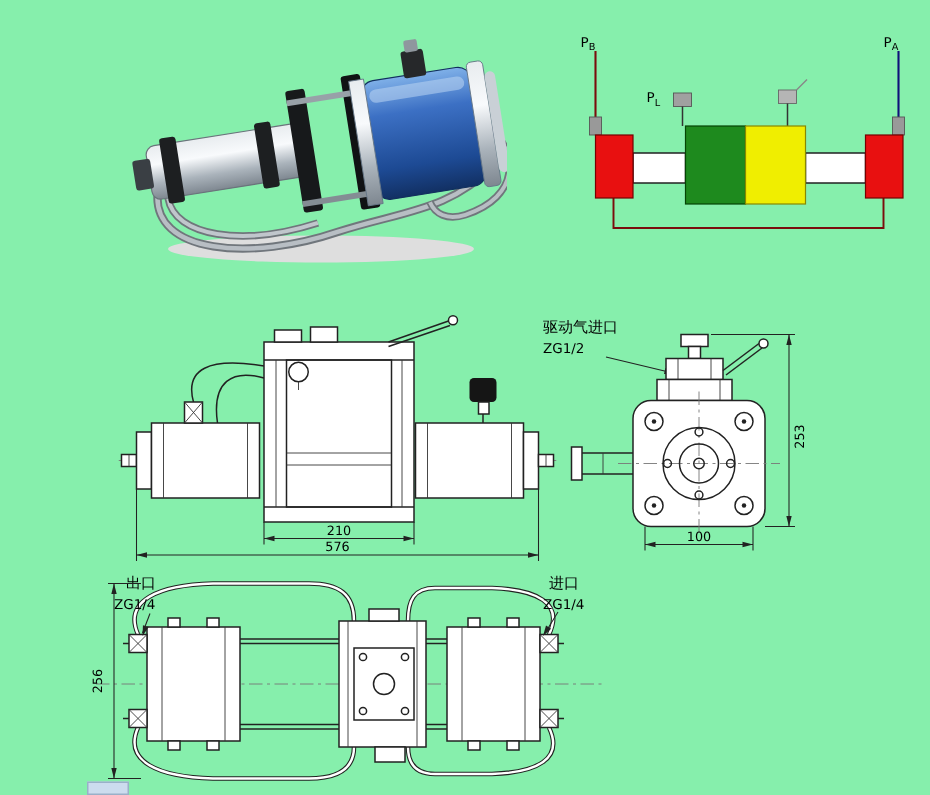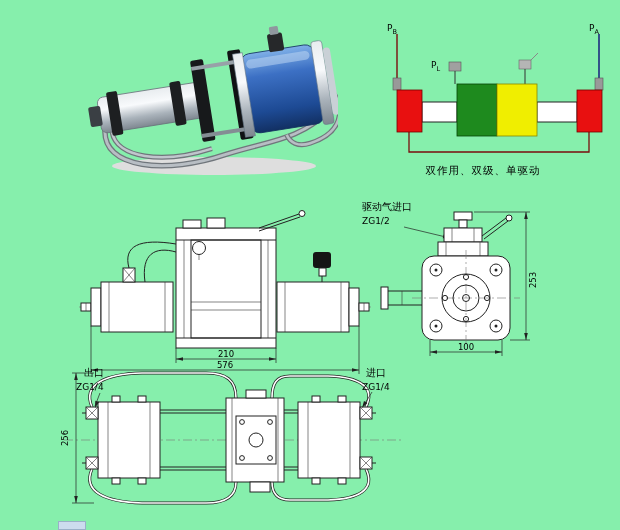--- a/index.html
+++ b/index.html
@@ -97,21 +97,20 @@
       <rect x="112" y="66" width="40" height="52" stroke="#888800" stroke-width="0.8" fill="#f0ee00"></rect>
 
       <rect x="12" y="72" width="25" height="42" stroke="#700" stroke-width="0.8" fill="#e81010"></rect>
       <rect x="192" y="72" width="25" height="42" stroke="#700" stroke-width="0.8" fill="#e81010"></rect>
 
       <text x="2" y="13" font-size="9" fill="#7a0d0d"><tspan>P</tspan><tspan dy="2.5" font-size="6.5">B</tspan></text>
       <text x="204" y="13" font-size="9" fill="#10107a"><tspan>P</tspan><tspan dy="2.5" font-size="6.5">A</tspan></text>
       <text x="46" y="50" font-size="9"><tspan>P</tspan><tspan dy="2.5" font-size="6.5">L</tspan></text>
     </svg>
   </div>
-  <div class="caption abs" style="left:398px;top:164px;width:170px">双作用、双级、单驱动</div>
 
   <div class="abs" style="left:79px;top:206px;width:292px;height:170px">
     <svg width="292" height="170" viewBox="0 0 292 170">
       <line x1="0" y1="101" x2="292" y2="101" class="cl"></line>
 
       <path d="M50,62 C44,40 60,32 97,38" class="ln"></path>
       <path d="M66,76 C62,48 76,40 97,46" class="ln"></path>
 
       <rect x="2" y="97" width="10" height="8" class="lnf"></rect>
       <line x1="7" y1="97" x2="7" y2="105" class="thin"></line>
@@ -167,21 +166,21 @@
         <line x1="12" y1="120" x2="12" y2="168" class="diml"></line>
         <line x1="280" y1="120" x2="280" y2="168" class="diml"></line>
         <line x1="12" y1="164" x2="280" y2="164" class="diml"></line>
         <polygon points="12,164 19,162.2 19,165.8" class="arr"></polygon>
         <polygon points="280,164 273,162.2 273,165.8" class="arr"></polygon>
         <text x="146" y="161.5" text-anchor="middle" class="dimt">576</text>
       </g>
     </svg>
   </div>
 
-  <div class="abs" style="left:358px;top:198px;width:190px;height:168px">
+  <div class="abs" style="left:358px;top:209px;width:190px;height:168px">
     <svg width="190" height="168" viewBox="0 0 190 168">
 
       <text x="4" y="12" class="cnt">驱动气进口</text>
       <text x="4" y="26" class="szt">ZG1/2</text>
       <line x1="46" y1="29" x2="92" y2="40" class="diml"></line>
       <polygon points="92,40 84.7,40.3 85.6,36.4" class="arr"></polygon>
 
       <g>
         <rect x="96" y="14" width="18" height="8" class="lnf"></rect>
         <rect x="101" y="22" width="8" height="8" class="lnf"></rect>
@@ -238,21 +237,21 @@
         <line x1="72" y1="142" x2="72" y2="158" class="diml"></line>
         <line x1="144" y1="142" x2="144" y2="158" class="diml"></line>
         <line x1="72" y1="154" x2="144" y2="154" class="diml"></line>
         <polygon points="72,154 79,152.2 79,155.8" class="arr"></polygon>
         <polygon points="144,154 137,152.2 137,155.8" class="arr"></polygon>
         <text x="108" y="151.5" text-anchor="middle" class="dimt">100</text>
       </g>
     </svg>
   </div>
 
-  <div class="abs" style="left:58px;top:360px;width:350px;height:152px">
+  <div class="abs" style="left:58px;top:376px;width:350px;height:152px">
     <svg width="350" height="152" viewBox="0 0 350 152">
       <line x1="6" y1="80" x2="344" y2="80" class="cl"></line>
 
       <g>
         <path d="M34,47 C24,24 48,14 84,13 L148,13 C168,13 178,20 178,38" class="tubeo"></path>
         <path d="M34,47 C24,24 48,14 84,13 L148,13 C168,13 178,20 178,38" class="tubei"></path>
         <path d="M34,109 C24,132 48,142 84,143 L148,143 C168,143 178,136 178,122" class="tubeo"></path>
         <path d="M34,109 C24,132 48,142 84,143 L148,143 C168,143 178,136 178,122" class="tubei"></path>
         <path d="M308,47 C318,26 300,17 270,16 L232,16 C218,16 214,24 214,38" class="tubeo"></path>
         <path d="M308,47 C318,26 300,17 270,16 L232,16 C218,16 214,24 214,38" class="tubei"></path>

